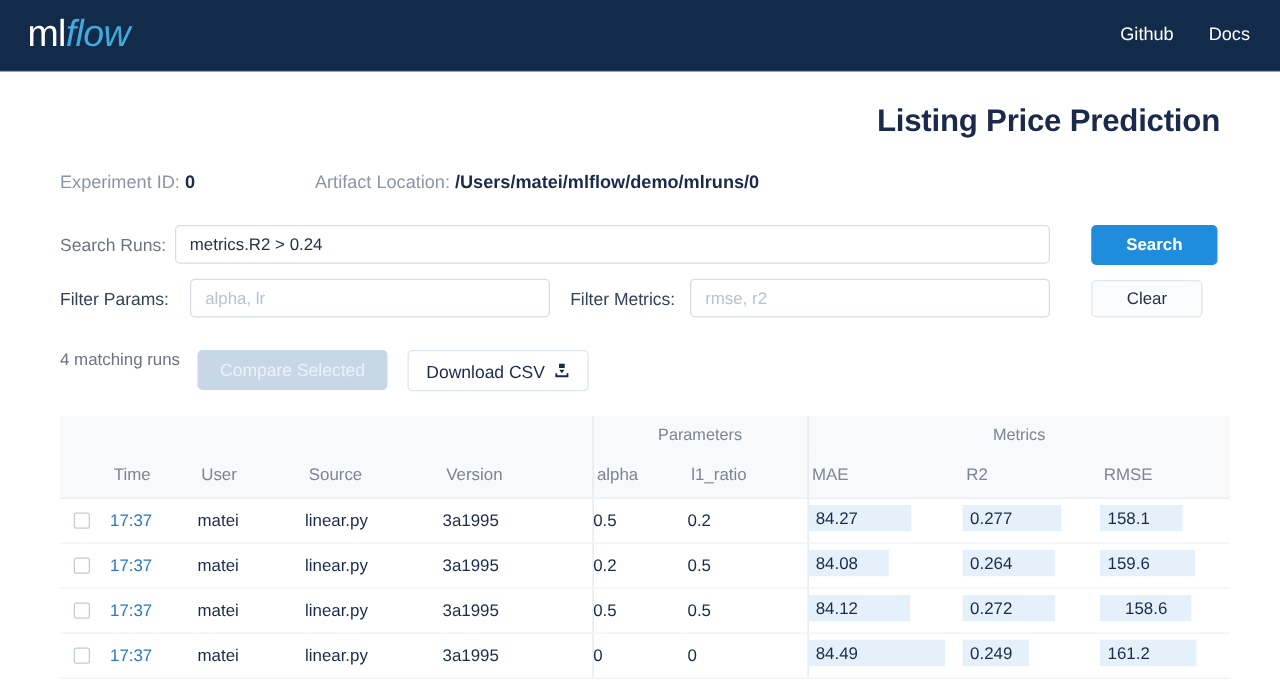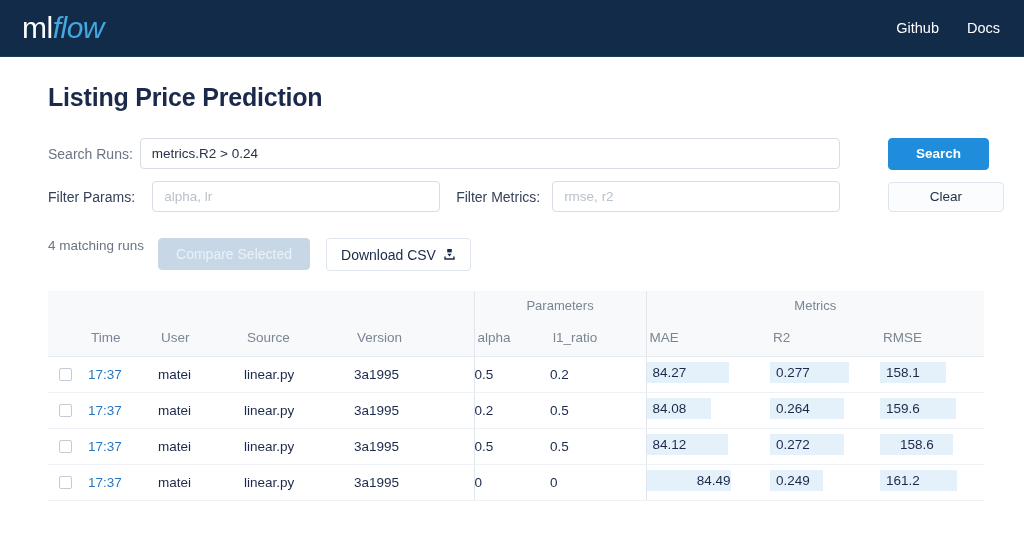--- a/index.html
+++ b/index.html
@@ -58,20 +58,21 @@
   
   .page {
     padding: 0 48px;
   }
   .page-title {
     font-size: 25px;
     font-weight: bold;
     color: #1b2a4a;
     margin: 26px 0 0 0;
     letter-spacing: -0.2px;
+    text-align: right;
   }
 
   .meta-row {
     display: flex;
     align-items: baseline;
     margin-top: 26px;
     font-size: 14.5px;
   }
   .meta-label { color: #8a95a5; font-weight: 400; }
   .meta-value { color: #1b2a4a; font-weight: bold; margin-left: 4px; }
@@ -110,36 +111,35 @@
   #filter-params-input { width: 288px; margin-left: 17px; }
   #filter-metrics-input { width: 288px; margin-left: 12px; }
   .filter-metrics-label { margin-left: 16px; }
 
   .btn {
     font-family: "Liberation Sans", sans-serif;
     font-size: 13.5px;
     border-radius: 4px;
     cursor: pointer;
     outline: none;
-    margin-left: 15px;
   }
   .btn-search {
     position: absolute;
     left: 825px;
     width: 101px;
     height: 32px;
     background: #1f8ddc;
     border: 1px solid #1f8ddc;
     color: #ffffff;
     font-weight: bold;
   }
   .btn-clear {
     position: absolute;
     left: 825px;
-    width: 116px;
+    width: 89px;
     height: 30px;
     background: #fbfcfd;
     border: 1px solid #dfe5ec;
     color: #22304a;
   }
 
   
   .toolbar {
     display: flex;
     margin-top: 26px;
@@ -262,20 +262,30 @@
   <div class="nav-links">
     <a href="#">Github</a>
     <a href="#">Docs</a>
   </div>
 </div>
 
 <div class="page">
 
   <h1 class="page-title">Listing Price Prediction</h1>
 
+  <div class="meta-row">
+    <div class="meta-block">
+      <span class="meta-label">Experiment ID:</span>
+      <span class="meta-value">0</span>
+    </div>
+    <div class="meta-block artifact">
+      <span class="meta-label">Artifact Location:</span>
+      <span class="meta-value">/Users/matei/mlflow/demo/mlruns/0</span>
+    </div>
+  </div>
 
   <div class="form-area">
 
     <div class="form-row">
       <span class="field-label muted">Search Runs:</span>
       <input id="search-runs-input" class="text-input" type="text" value="metrics.R2 &gt; 0.24" style="">
       <button class="btn btn-search">Search</button>
     </div>
 
     <div class="form-row">
@@ -374,21 +384,21 @@
             <td><span class="metric-bar" style="width: 73.1px; padding-left: 20px;">158.6</span></td>
           </tr>
           <tr>
             <td><span class="cb"></span></td>
             <td><a class="time-link" href="#">17:37</a></td>
             <td>matei</td>
             <td>linear.py</td>
             <td>3a1995</td>
             <td class="cell-divider">0</td>
             <td>0</td>
-            <td class="cell-divider"><span class="metric-bar" style="width: 84px; text-align: right;">84.49</span></td>
+            <td class="cell-divider"><span class="metric-bar" style="width: 109px;">84.49</span></td>
             <td><span class="metric-bar" style="width: 53.32px;">0.249</span></td>
             <td><span class="metric-bar" style="width: 77.4px;">161.2</span></td>
           </tr>
         </tbody>
     </table>
   </div>
 
 </div>
 
 </body></html>

